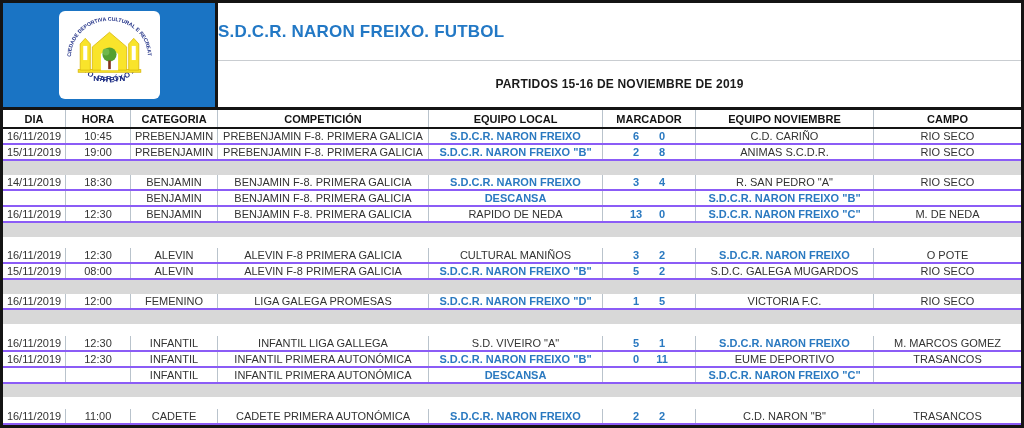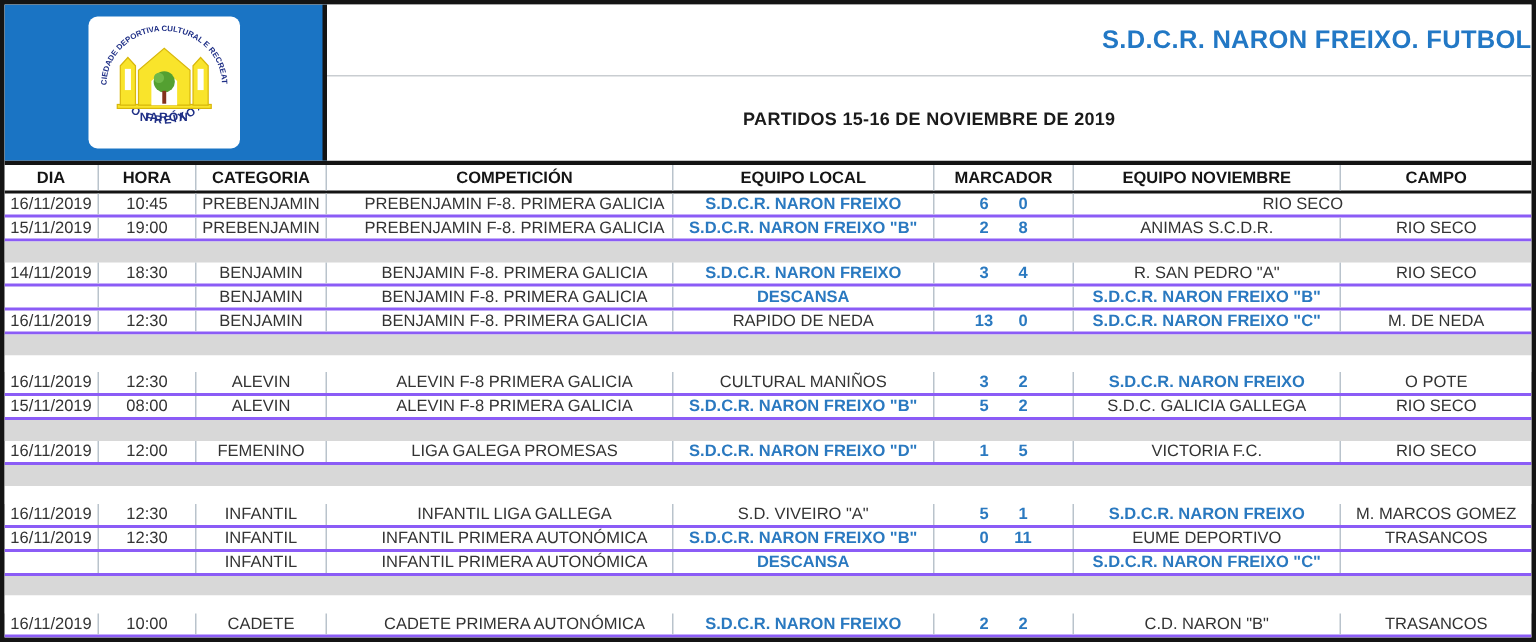--- a/index.html
+++ b/index.html
@@ -11,38 +11,38 @@
     font-family:"Liberation Sans","DejaVu Sans",sans-serif;
     background:#fff;overflow:hidden;
   }
   
   .top-section{height:107px;border-bottom:3px solid #141414;display:flex;flex:none;}
   .logo-band{width:215px;flex:none;background:var(--band_blue);border-right:3px solid #141414;
     display:flex;align-items:center;justify-content:center;}
   .logo-card{width:101px;height:88px;background:#fff;border-radius:6px;
     display:flex;align-items:center;justify-content:center;}
   .title-area{flex:1;display:flex;flex-direction:column;background:#fff;}
-  .title-row{height:48px;display:flex;align-items:center;justify-content:flex-end;
+  .title-row{height:58px;display:flex;align-items:center;justify-content:flex-start;
     border-bottom:1px solid #c9cdd1;}
   .club-title{font-size:17px;font-weight:700;color:var(--title_blue);letter-spacing:.2px;}
   .subtitle-row{flex:1;display:flex;align-items:center;justify-content:center;}
   .subtitle{font-size:12px;font-weight:700;color:#1b1b1b;letter-spacing:.2px;}
   
   .table{flex:1;display:flex;flex-direction:column;}
   .thead{height:19px;flex:none;display:flex;border-bottom:2px solid #141414;
     font-weight:700;font-size:11px;color:#141414;}
   .row{height:16px;flex:none;display:flex;font-size:11px;color:#333;
     border-bottom:2px solid #8b5cf6;}
   .cell{display:flex;align-items:center;justify-content:center;
     border-right:1px solid #b9c3cc;overflow:hidden;white-space:nowrap;height:100%;}
   .cell:last-child{border-right:none;}
   .c0{width:63px;flex:none;}
   .c1{width:65px;flex:none;}
   .c2{width:87px;flex:none;}
-  .c3{width:211px;flex:none;margin-left:20px;}
+  .c3{width:211px;flex:none;}
   .c4{width:174px;flex:none;}
   .c5{width:93px;flex:none;}
   .c6{width:178px;flex:none;}
   .c7{flex:1;}
   .hl{color:var(--accent_blue);font-weight:700;}
   .score{width:26px;text-align:center;color:var(--accent_blue);font-weight:700;}
   .gap-gray{height:13px;background:var(--spacer_gray);flex:1 0 13px;}
   .gap-white{height:11px;background:#fff;flex:1 0 11px;}
   
   .arc-text{fill:#1f2f86;font-weight:700;}
@@ -111,20 +111,21 @@
         <div class="row">
           <div class="cell c0">16/11/2019</div>
           <div class="cell c1">10:45</div>
           <div class="cell c2">PREBENJAMIN</div>
           <div class="cell c3">PREBENJAMIN F-8. PRIMERA GALICIA</div>
           <div class="cell c4 hl">S.D.C.R. NARON FREIXO</div>
           <div class="cell c5">
             <div class="score">6</div>
             <div class="score">0</div>
           </div>
+          <div class="cell c6">C.D. CARIÑO</div>
           <div class="cell c7">RIO SECO</div>
         </div>
         <div class="row">
           <div class="cell c0">15/11/2019</div>
           <div class="cell c1">19:00</div>
           <div class="cell c2">PREBENJAMIN</div>
           <div class="cell c3">PREBENJAMIN F-8. PRIMERA GALICIA</div>
           <div class="cell c4 hl">S.D.C.R. NARON FREIXO "B"</div>
           <div class="cell c5">
             <div class="score">2</div>
@@ -191,21 +192,21 @@
         <div class="row">
           <div class="cell c0">15/11/2019</div>
           <div class="cell c1">08:00</div>
           <div class="cell c2">ALEVIN</div>
           <div class="cell c3">ALEVIN F-8 PRIMERA GALICIA</div>
           <div class="cell c4 hl">S.D.C.R. NARON FREIXO "B"</div>
           <div class="cell c5">
             <div class="score">5</div>
             <div class="score">2</div>
           </div>
-          <div class="cell c6">S.D.C. GALICIA GALLEGA</div>
+          <div class="cell c6">S.D.C. GALEGA MUGARDOS</div>
           <div class="cell c7">RIO SECO</div>
         </div>
         <div class="gap-gray"></div>
         <div class="row">
           <div class="cell c0">16/11/2019</div>
           <div class="cell c1">12:00</div>
           <div class="cell c2">FEMENINO</div>
           <div class="cell c3">LIGA GALEGA PROMESAS</div>
           <div class="cell c4 hl">S.D.C.R. NARON FREIXO "D"</div>
           <div class="cell c5">
@@ -253,21 +254,21 @@
             <div class="score"></div>
             <div class="score"></div>
           </div>
           <div class="cell c6 hl">S.D.C.R. NARON FREIXO "C"</div>
           <div class="cell c7"></div>
         </div>
         <div class="gap-gray"></div>
         <div class="gap-white"></div>
         <div class="row">
           <div class="cell c0">16/11/2019</div>
-          <div class="cell c1">10:00</div>
+          <div class="cell c1">11:00</div>
           <div class="cell c2">CADETE</div>
           <div class="cell c3">CADETE PRIMERA AUTONÓMICA</div>
           <div class="cell c4 hl">S.D.C.R. NARON FREIXO</div>
           <div class="cell c5">
             <div class="score">2</div>
             <div class="score">2</div>
           </div>
           <div class="cell c6">C.D. NARON "B"</div>
           <div class="cell c7">TRASANCOS</div>
         </div>

